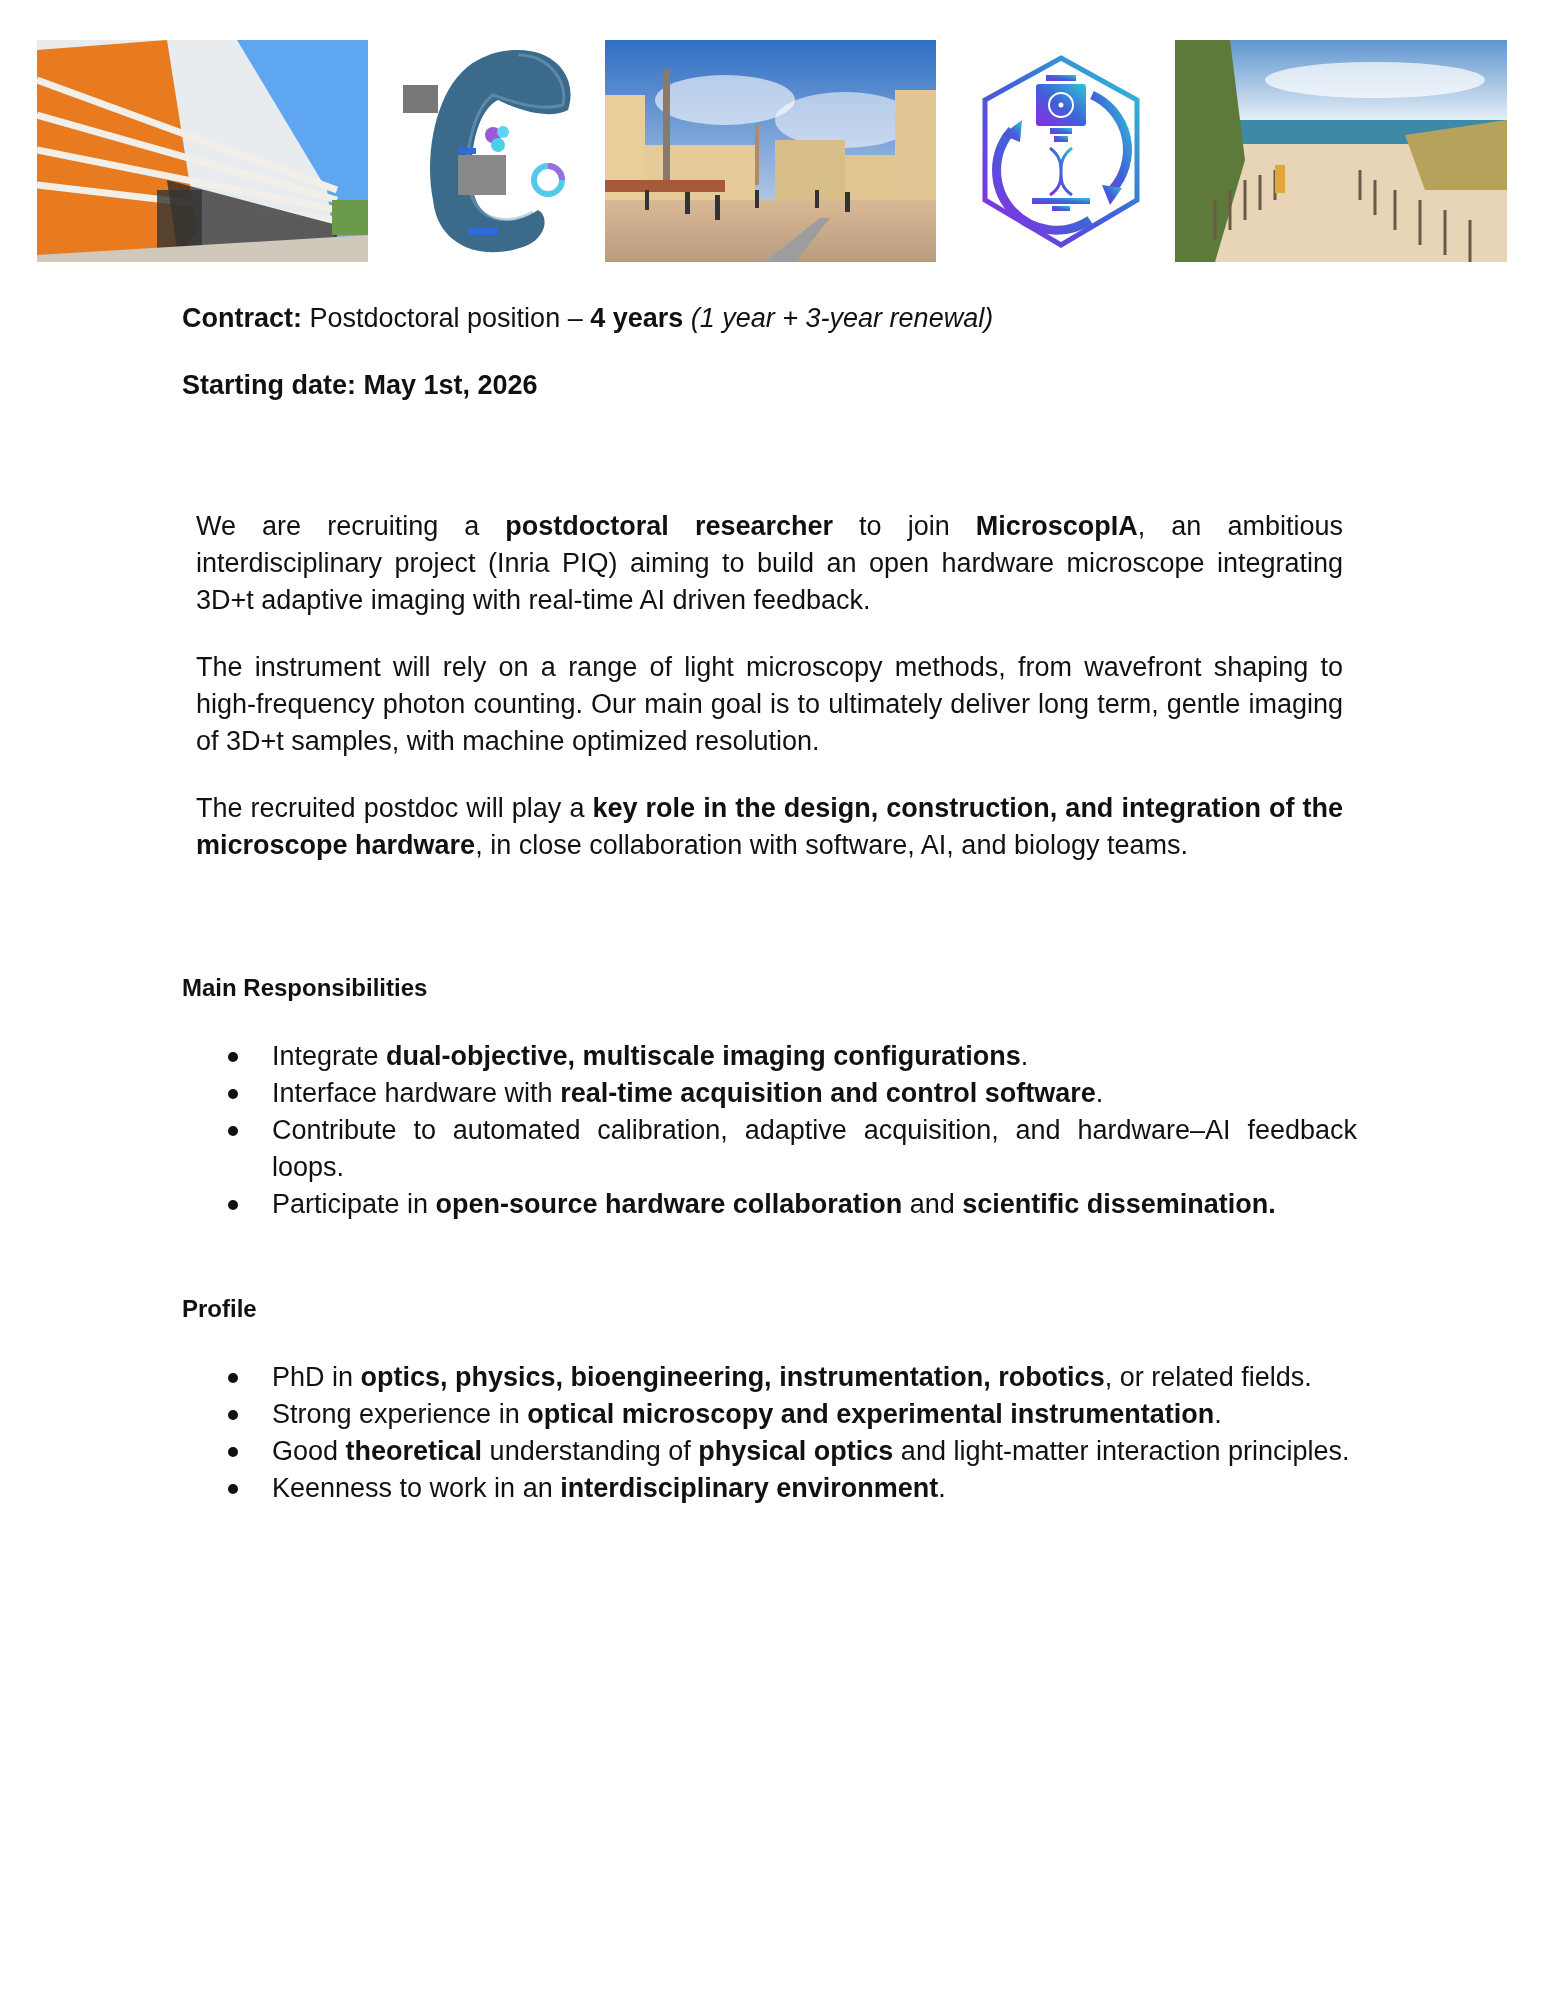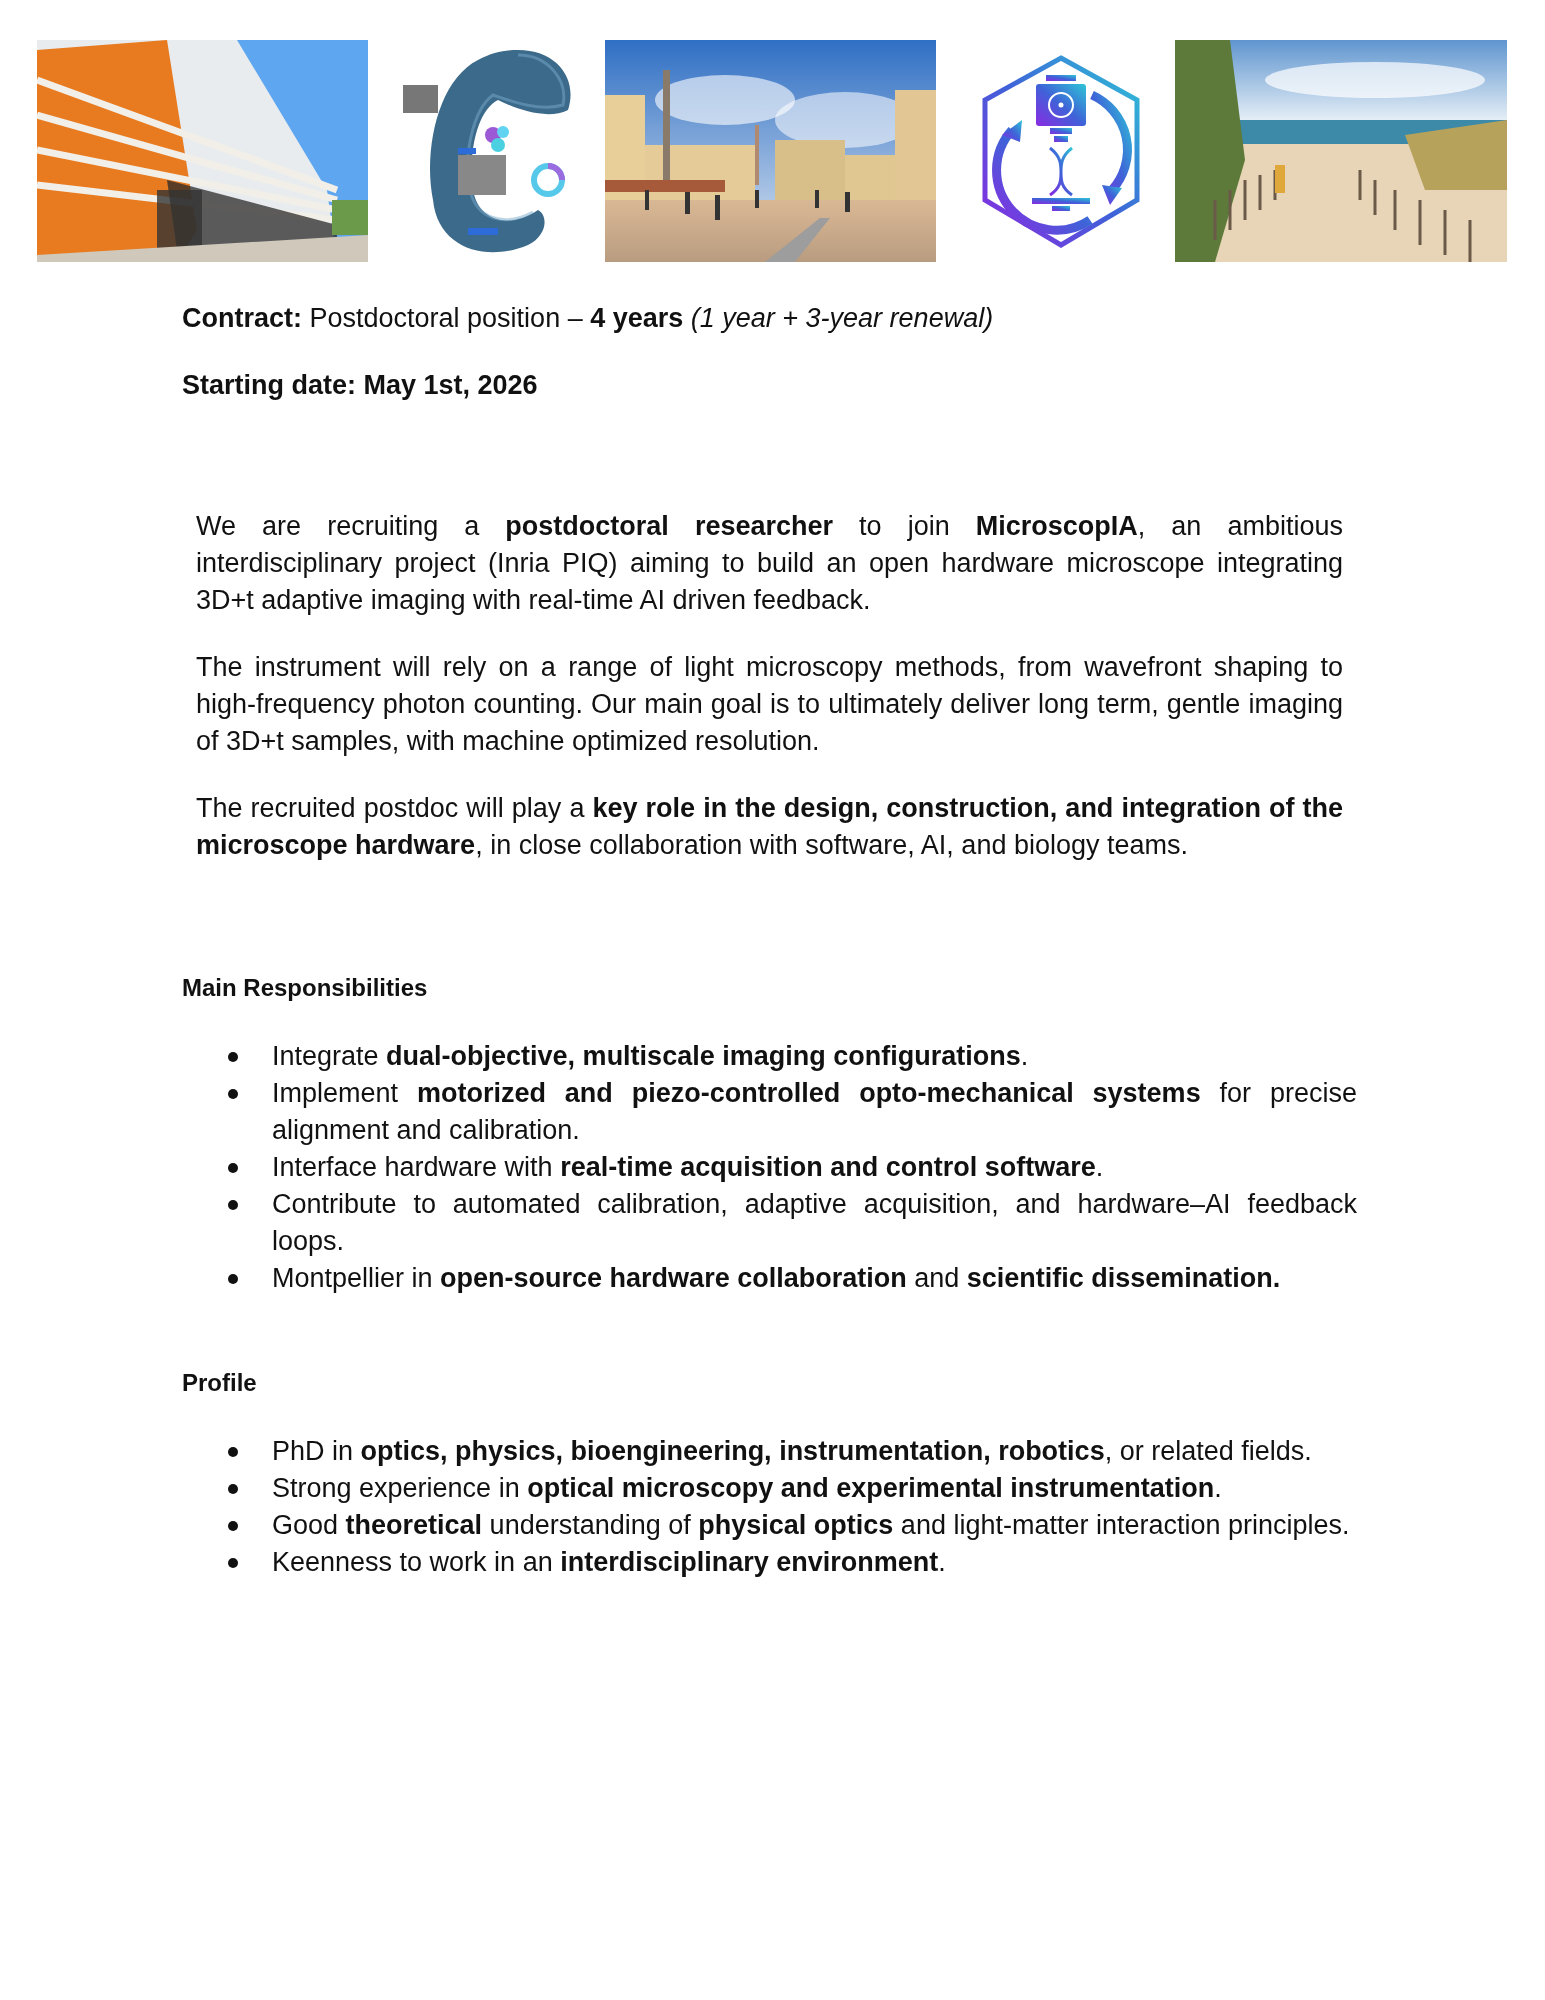--- a/index.html
+++ b/index.html
@@ -169,24 +169,23 @@
     <b>Starting date: May 1st, 2026</b>
   </p>
 
   <p class="para p1"><span>We are recruiting a </span><b>postdoctoral researcher</b><span> to join </span><b>MicroscopIA</b><span>, an ambitious interdisciplinary project (Inria PIQ) aiming to build an open hardware microscope integrating 3D+t adaptive imaging with real-time AI driven feedback.</span></p>
   <p class="para p2">The instrument will rely on a range of light microscopy methods, from wavefront shaping to high-frequency photon counting. Our main goal is to ultimately deliver long term, gentle imaging of 3D+t samples, with machine optimized resolution.</p>
   <p class="para p3"><span>The recruited postdoc will play a </span><b>key role in the design, construction, and integration of the microscope hardware</b><span>, in close collaboration with software, AI, and biology teams.</span></p>
 
   <h2 class="h-resp">Main Responsibilities</h2>
   <ul>
       <li><span class="dot"></span><span>Integrate </span><b>dual-objective, multiscale imaging configurations</b><span>.</span></li>
-      <li><span class="dot"></span><span>Implement </span><b>motorized and piezo-controlled opto-mechanical systems</b><span> for precise alignment and calibration.</span></li>
       <li><span class="dot"></span><span>Interface hardware with </span><b>real-time acquisition and control software</b><span>.</span></li>
       <li><span class="dot"></span><span>Contribute to automated calibration, adaptive acquisition, and hardware–AI feedback loops.</span></li>
-      <li><span class="dot"></span><span>Montpellier in </span><b>open-source hardware collaboration</b><span> and </span><b>scientific dissemination.</b></li>
+      <li><span class="dot"></span><span>Participate in </span><b>open-source hardware collaboration</b><span> and </span><b>scientific dissemination.</b></li>
     </ul>
 
   <h2 class="h-profile">Profile</h2>
   <ul>
       <li><span class="dot"></span><span>PhD in </span><b>optics, physics, bioengineering, instrumentation, robotics</b><span>, or related fields.</span></li>
       <li><span class="dot"></span><span>Strong experience in </span><b>optical microscopy and experimental instrumentation</b><span>.</span></li>
       <li><span class="dot"></span><span>Good </span><b>theoretical</b><span> understanding of </span><b>physical optics</b><span> and light-matter interaction principles.</span></li>
       <li><span class="dot"></span><span>Keenness to work in an </span><b>interdisciplinary environment</b><span>.</span></li>
     </ul>
 </div>

